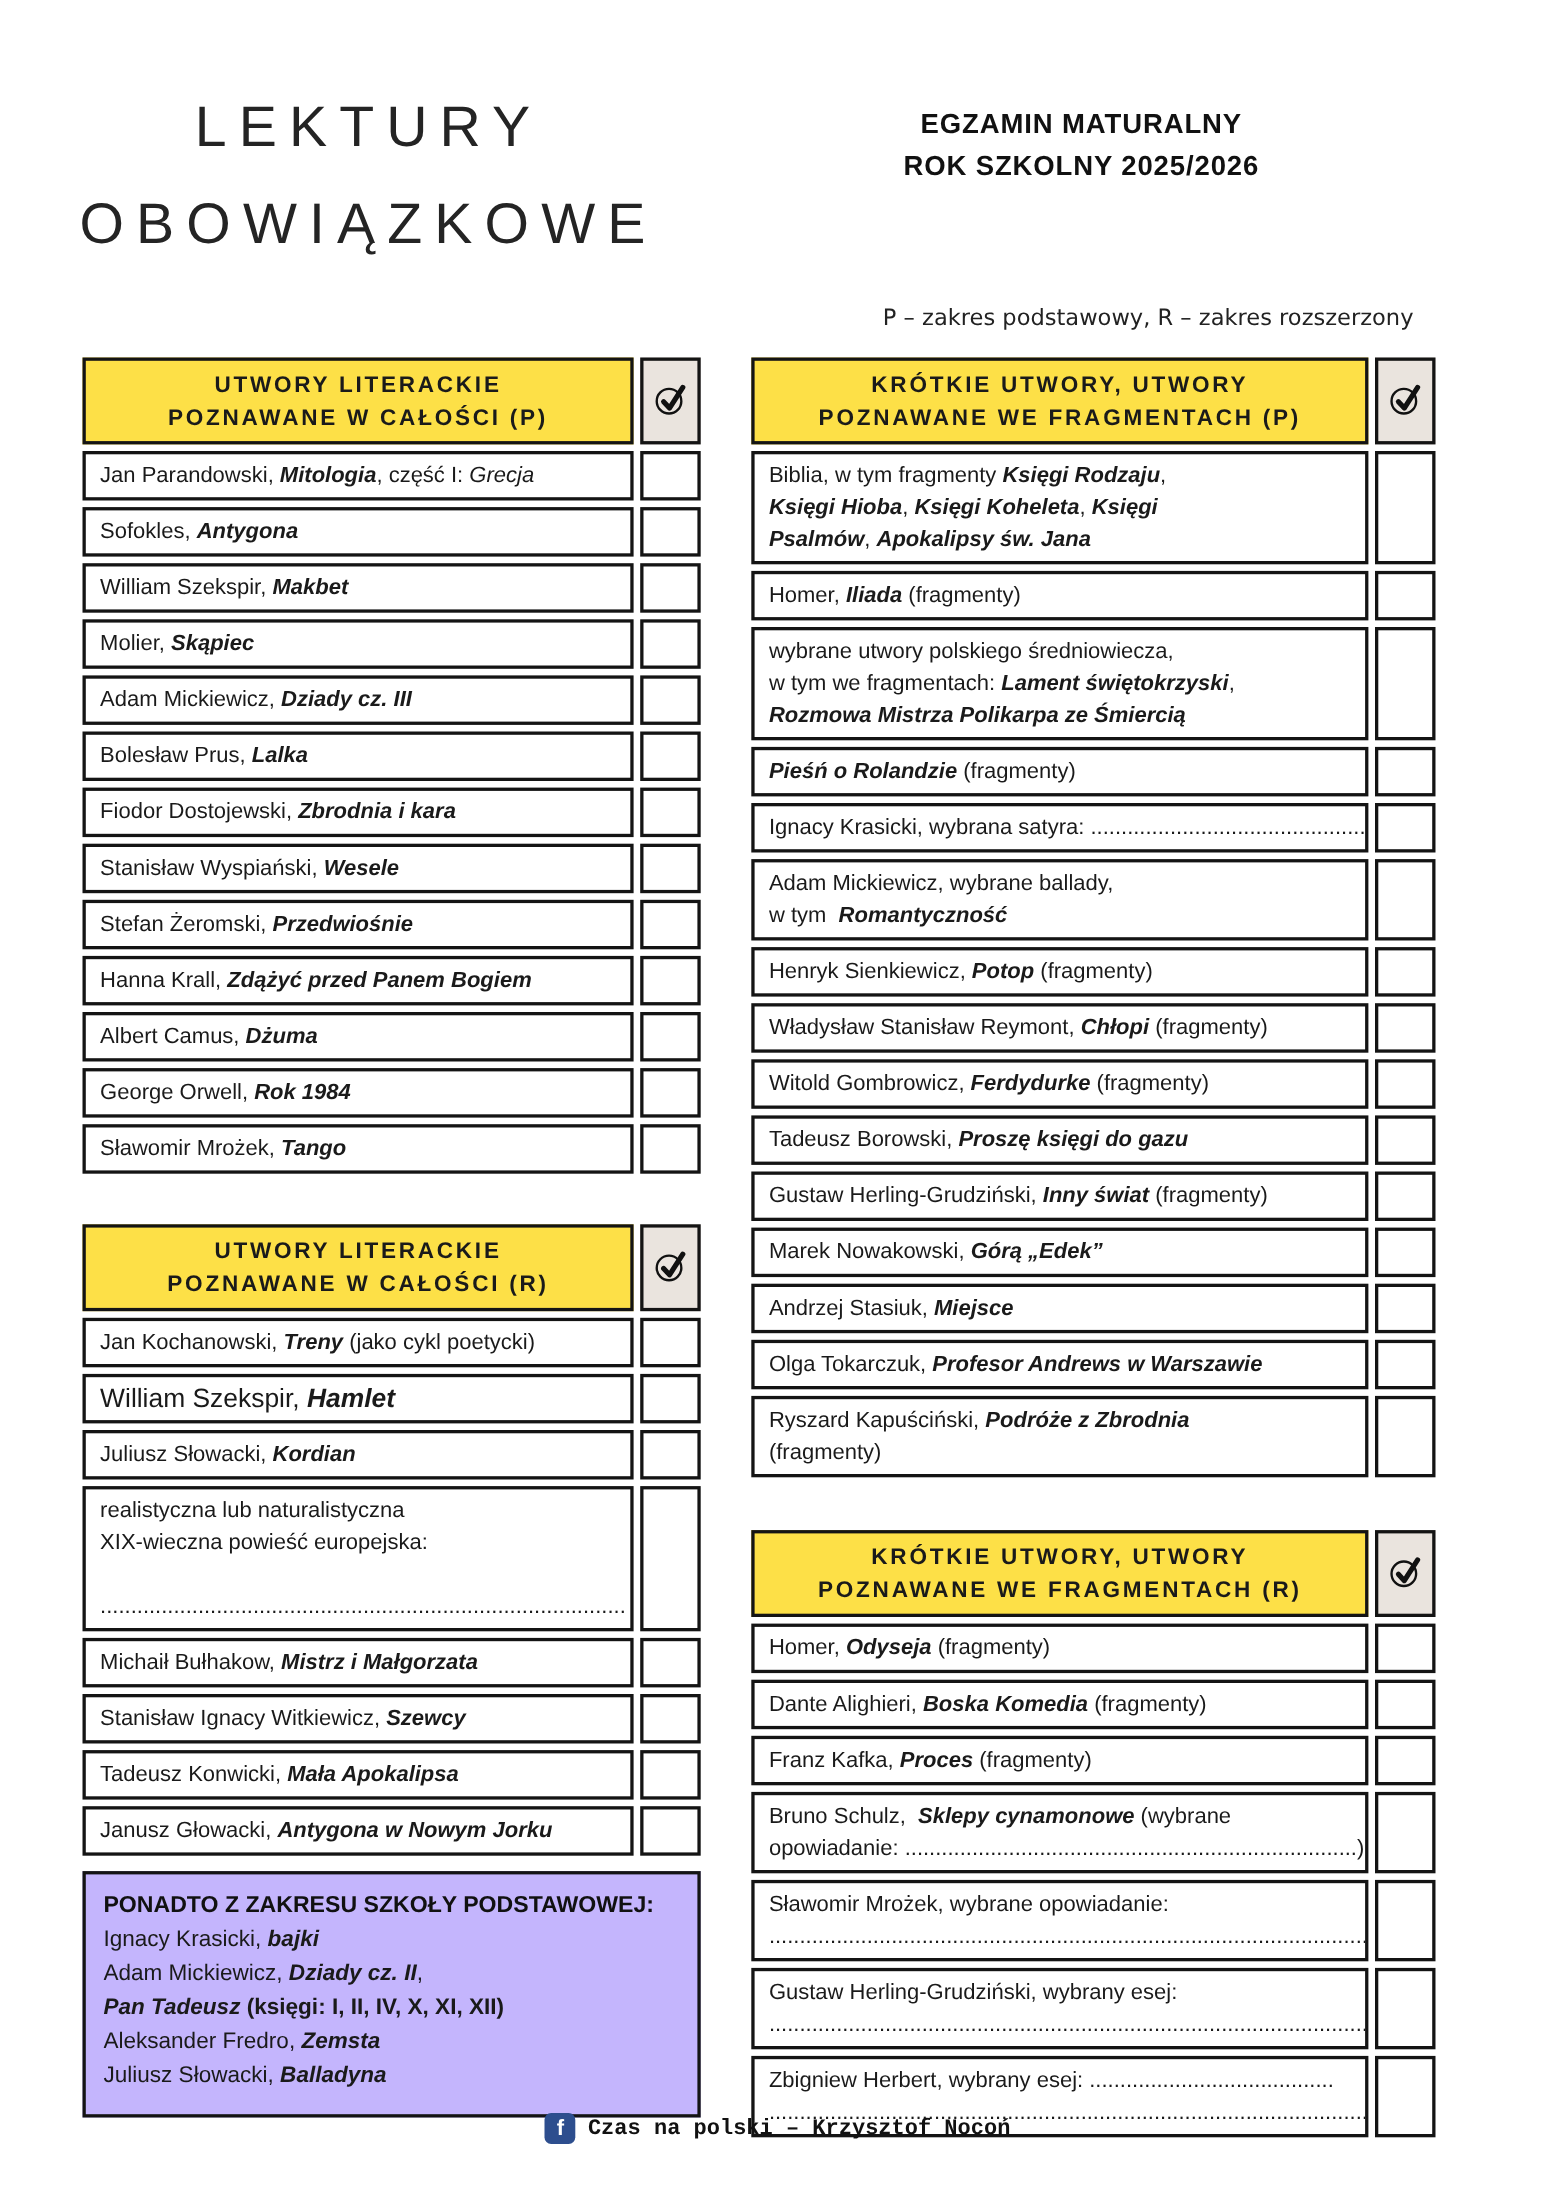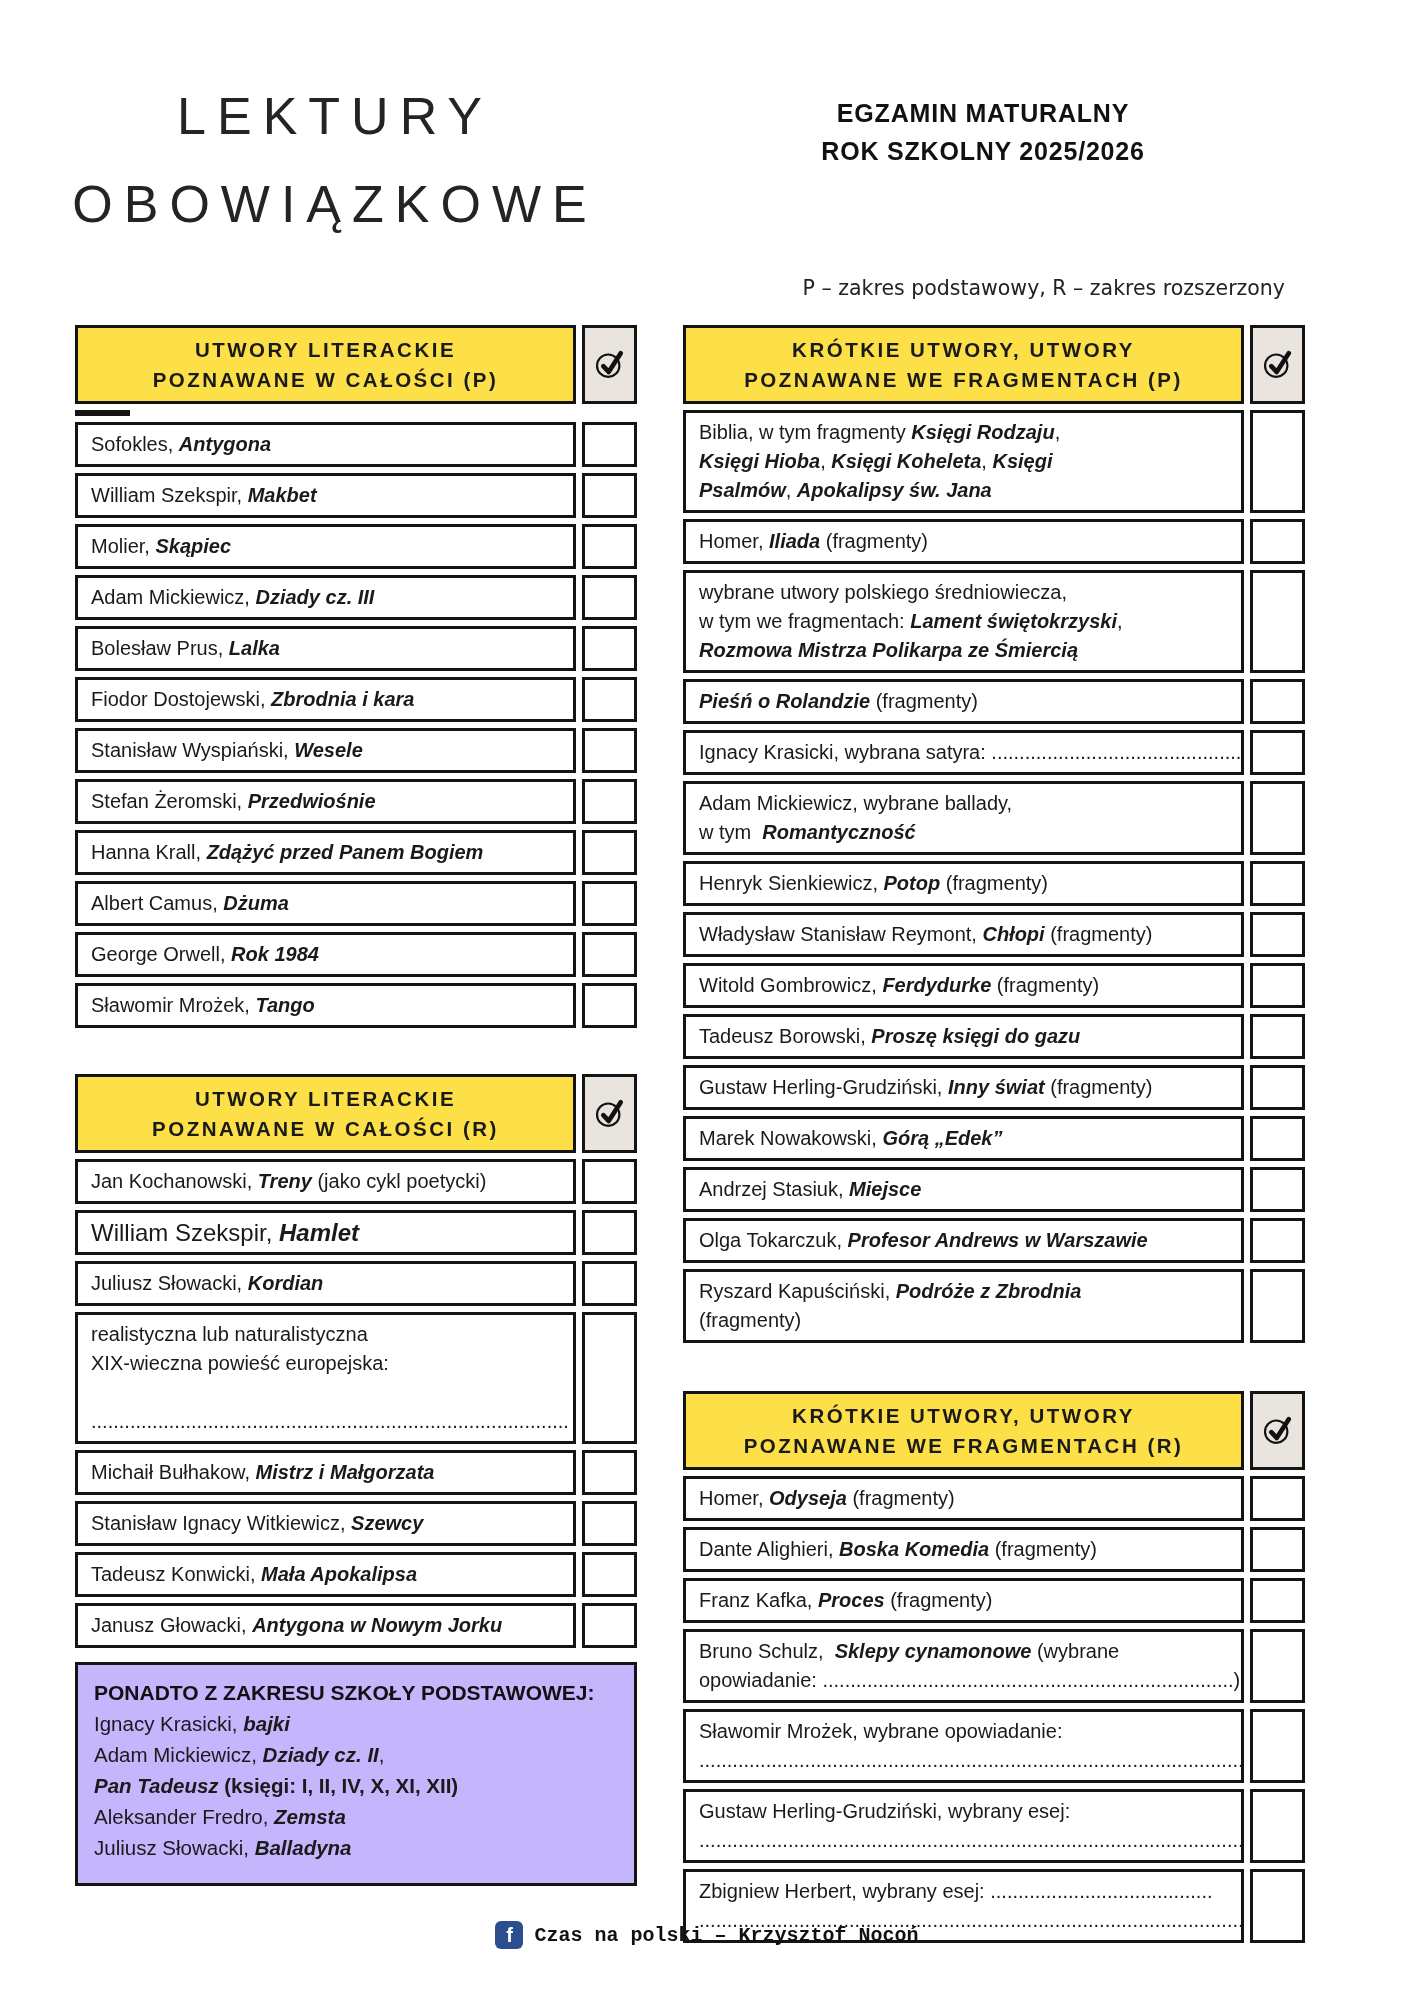--- a/index.html
+++ b/index.html
@@ -74,20 +74,23 @@
             <div class="cell-inner">UTWORY LITERACKIE<br>POZNAWANE W CAŁOŚCI (P)</div>
           </div>
           <div class="check">
             <span><svg width="34" height="36" viewBox="0 0 38 40" aria-hidden="true">
                 <circle cx="17" cy="23" r="12.5" fill="none" stroke="#111" stroke-width="2.4"></circle>
                 <path d="M11.5 23.5 L17.5 30 L31 9" fill="none" stroke="#111" stroke-width="5.2" stroke-linecap="round" stroke-linejoin="round"></path>
               </svg></span>
           </div>
         </div>
         <div class="row">
+          <div class="cell">
+            <div class="cell-inner">Jan Parandowski, <b><i>Mitologia</i></b>, część I: <i>Grecja</i></div>
+          </div>
           <div class="check"></div>
         </div>
         <div class="row">
           <div class="cell">
             <div class="cell-inner">Sofokles, <b><i>Antygona</i></b></div>
           </div>
           <div class="check"></div>
         </div>
         <div class="row">
           <div class="cell">

